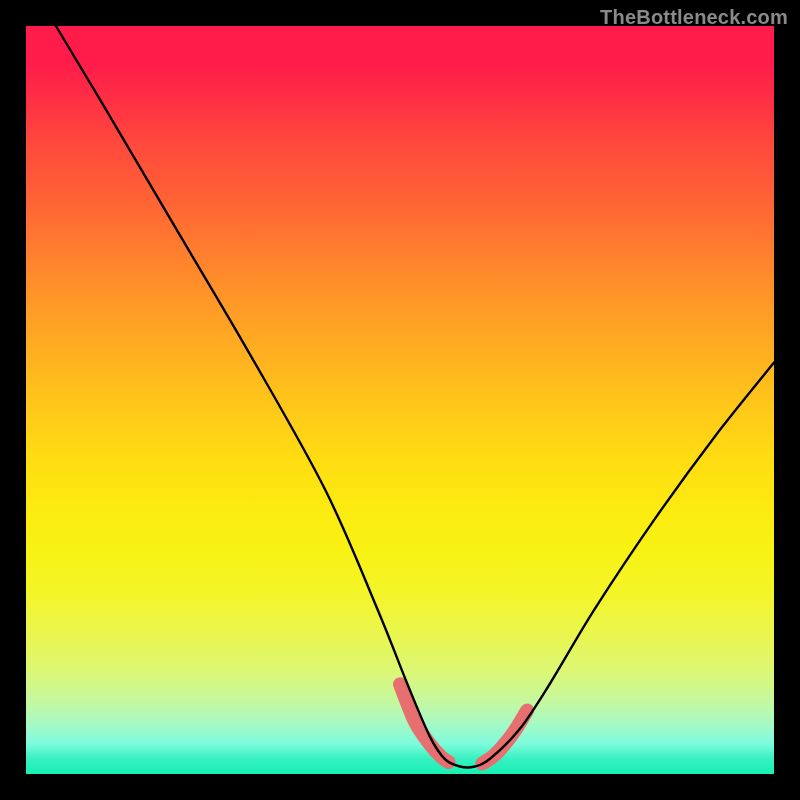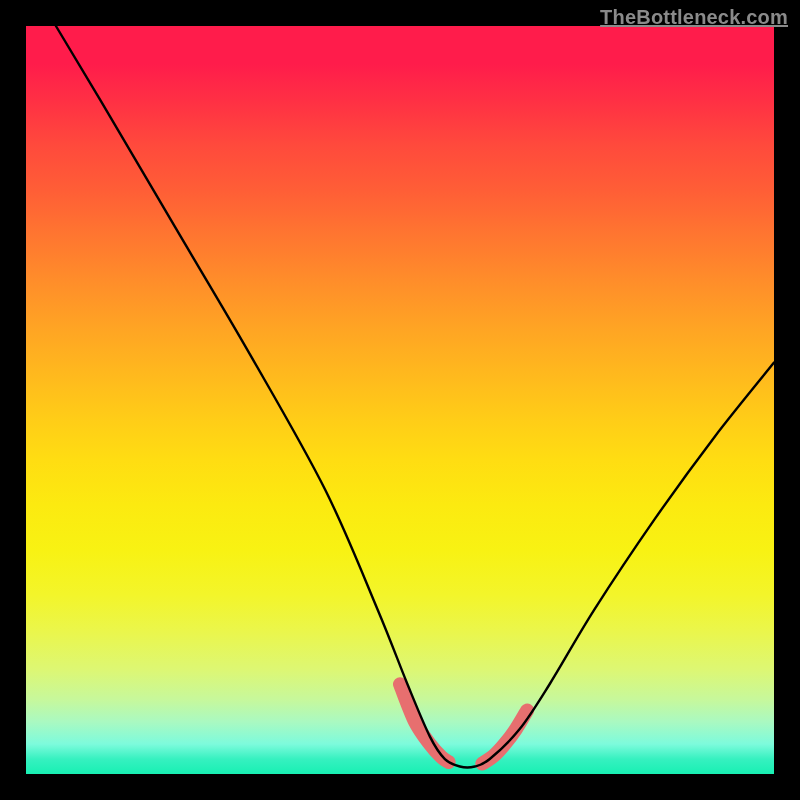--- a/index.html
+++ b/index.html
@@ -19,21 +19,20 @@
   }
   .attribution {
     position: absolute;
     top: 6px;
     right: 12px;
     color: #8a8a8a;
     font-size: 20px;
     font-weight: 600;
     letter-spacing: 0.2px;
     z-index: 5;
-    text-decoration: underline;
   }
   .plot-area {
     position: absolute;
     left: 26px;
     top: 26px;
     width: 748px;
     height: 748px;
     
     background: linear-gradient(
       to bottom,

